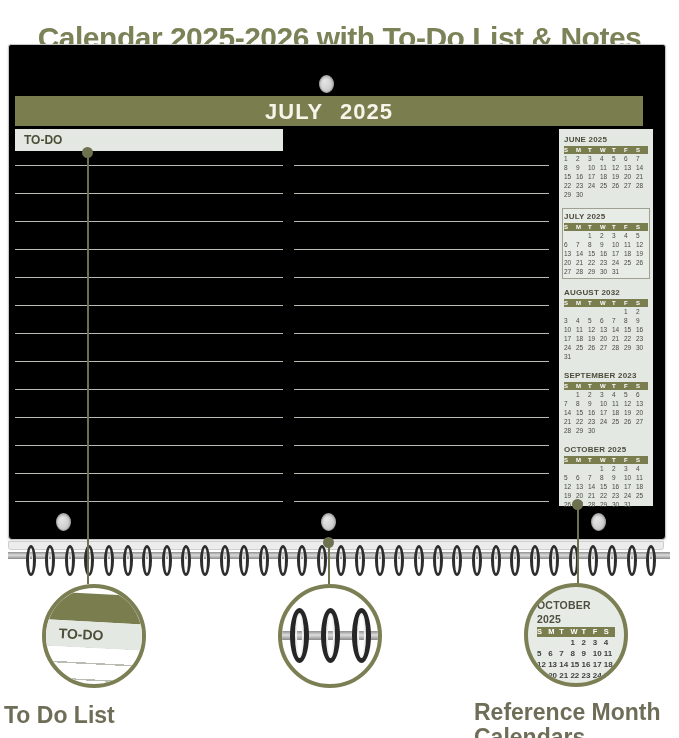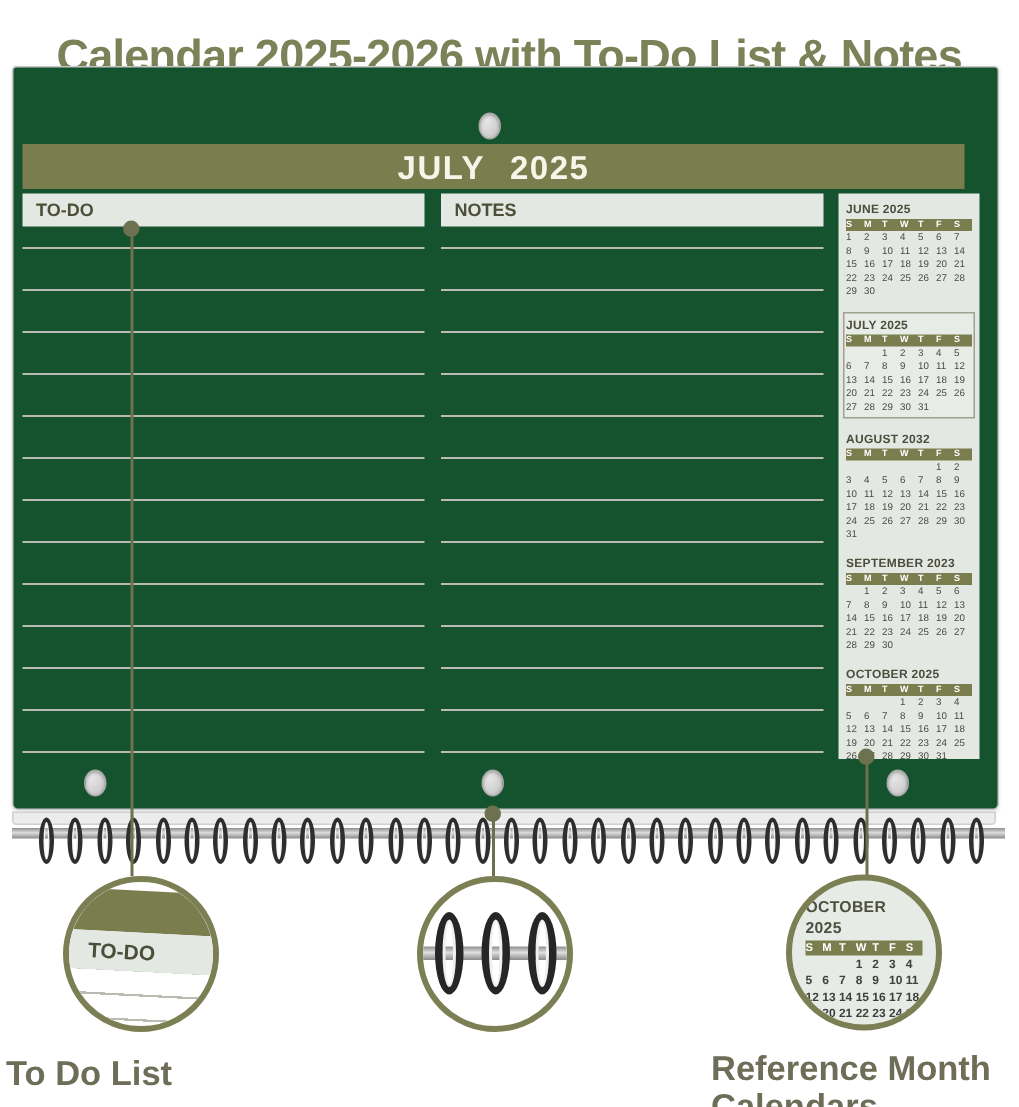--- a/index.html
+++ b/index.html
@@ -4,21 +4,21 @@
 <style>
   html,body{margin:0;padding:0;background:#fff;}
   .stage{position:relative;width:670px;height:738px;background:#fff;overflow:hidden;
          font-family:"Liberation Sans",sans-serif;}
 
   
   .headline{position:absolute;top:1px;left:0;width:679px;text-align:center;
             font-size:30px;font-weight:bold;color:#7b8257;letter-spacing:-0.5px;white-space:nowrap;}
 
   
-  .page{position:absolute;left:8px;top:44px;width:656px;height:494px;background:#14532d;
+  .page{position:absolute;left:8px;top:44px;width:656px;height:494px;background:#000000;
         border:1px solid #c6c6c6;border-radius:3px 3px 4px 4px;box-shadow:0 1px 3px rgba(0,0,0,.12);}
   .hole{position:absolute;width:13px;height:16px;border-radius:50%;
         background:radial-gradient(ellipse at 35% 30%, #e6e6e6 0%, #d2d2d2 55%, #b5b5b5 100%);
         border:1px solid #a8a8a8;box-shadow:inset 0 1px 2px rgba(0,0,0,.25);}
   .hole-top{left:310px;top:30px;}
   .hole-bl{left:47px;top:468px;}
   .hole-bc{left:312px;top:468px;}
   .hole-br{left:582px;top:468px;}
 
   .month-bar{position:absolute;left:6px;top:51px;width:628px;height:30px;background:#7a7e4e;
@@ -104,21 +104,20 @@
 <div class="stage">
 
   <h1 class="headline">Calendar 2025-2026 with To-Do List &amp; Notes</h1>
 
   <div class="page">
     <div class="hole hole-top"></div>
 
     <div class="month-bar">JULY 2025</div>
 
     <div class="col-head head-todo">TO-DO</div>
-    <div class="col-head head-notes">NOTES</div>
 
     <div class="ruled ruled-todo"></div>
     <div class="ruled ruled-notes"></div>
 
     <div class="sidebar">
       <div class="mini-cal">
           <div class="mc-title">JUNE 2025</div>
           <div class="mc-days">
             <span>S</span>
             <span>M</span>

